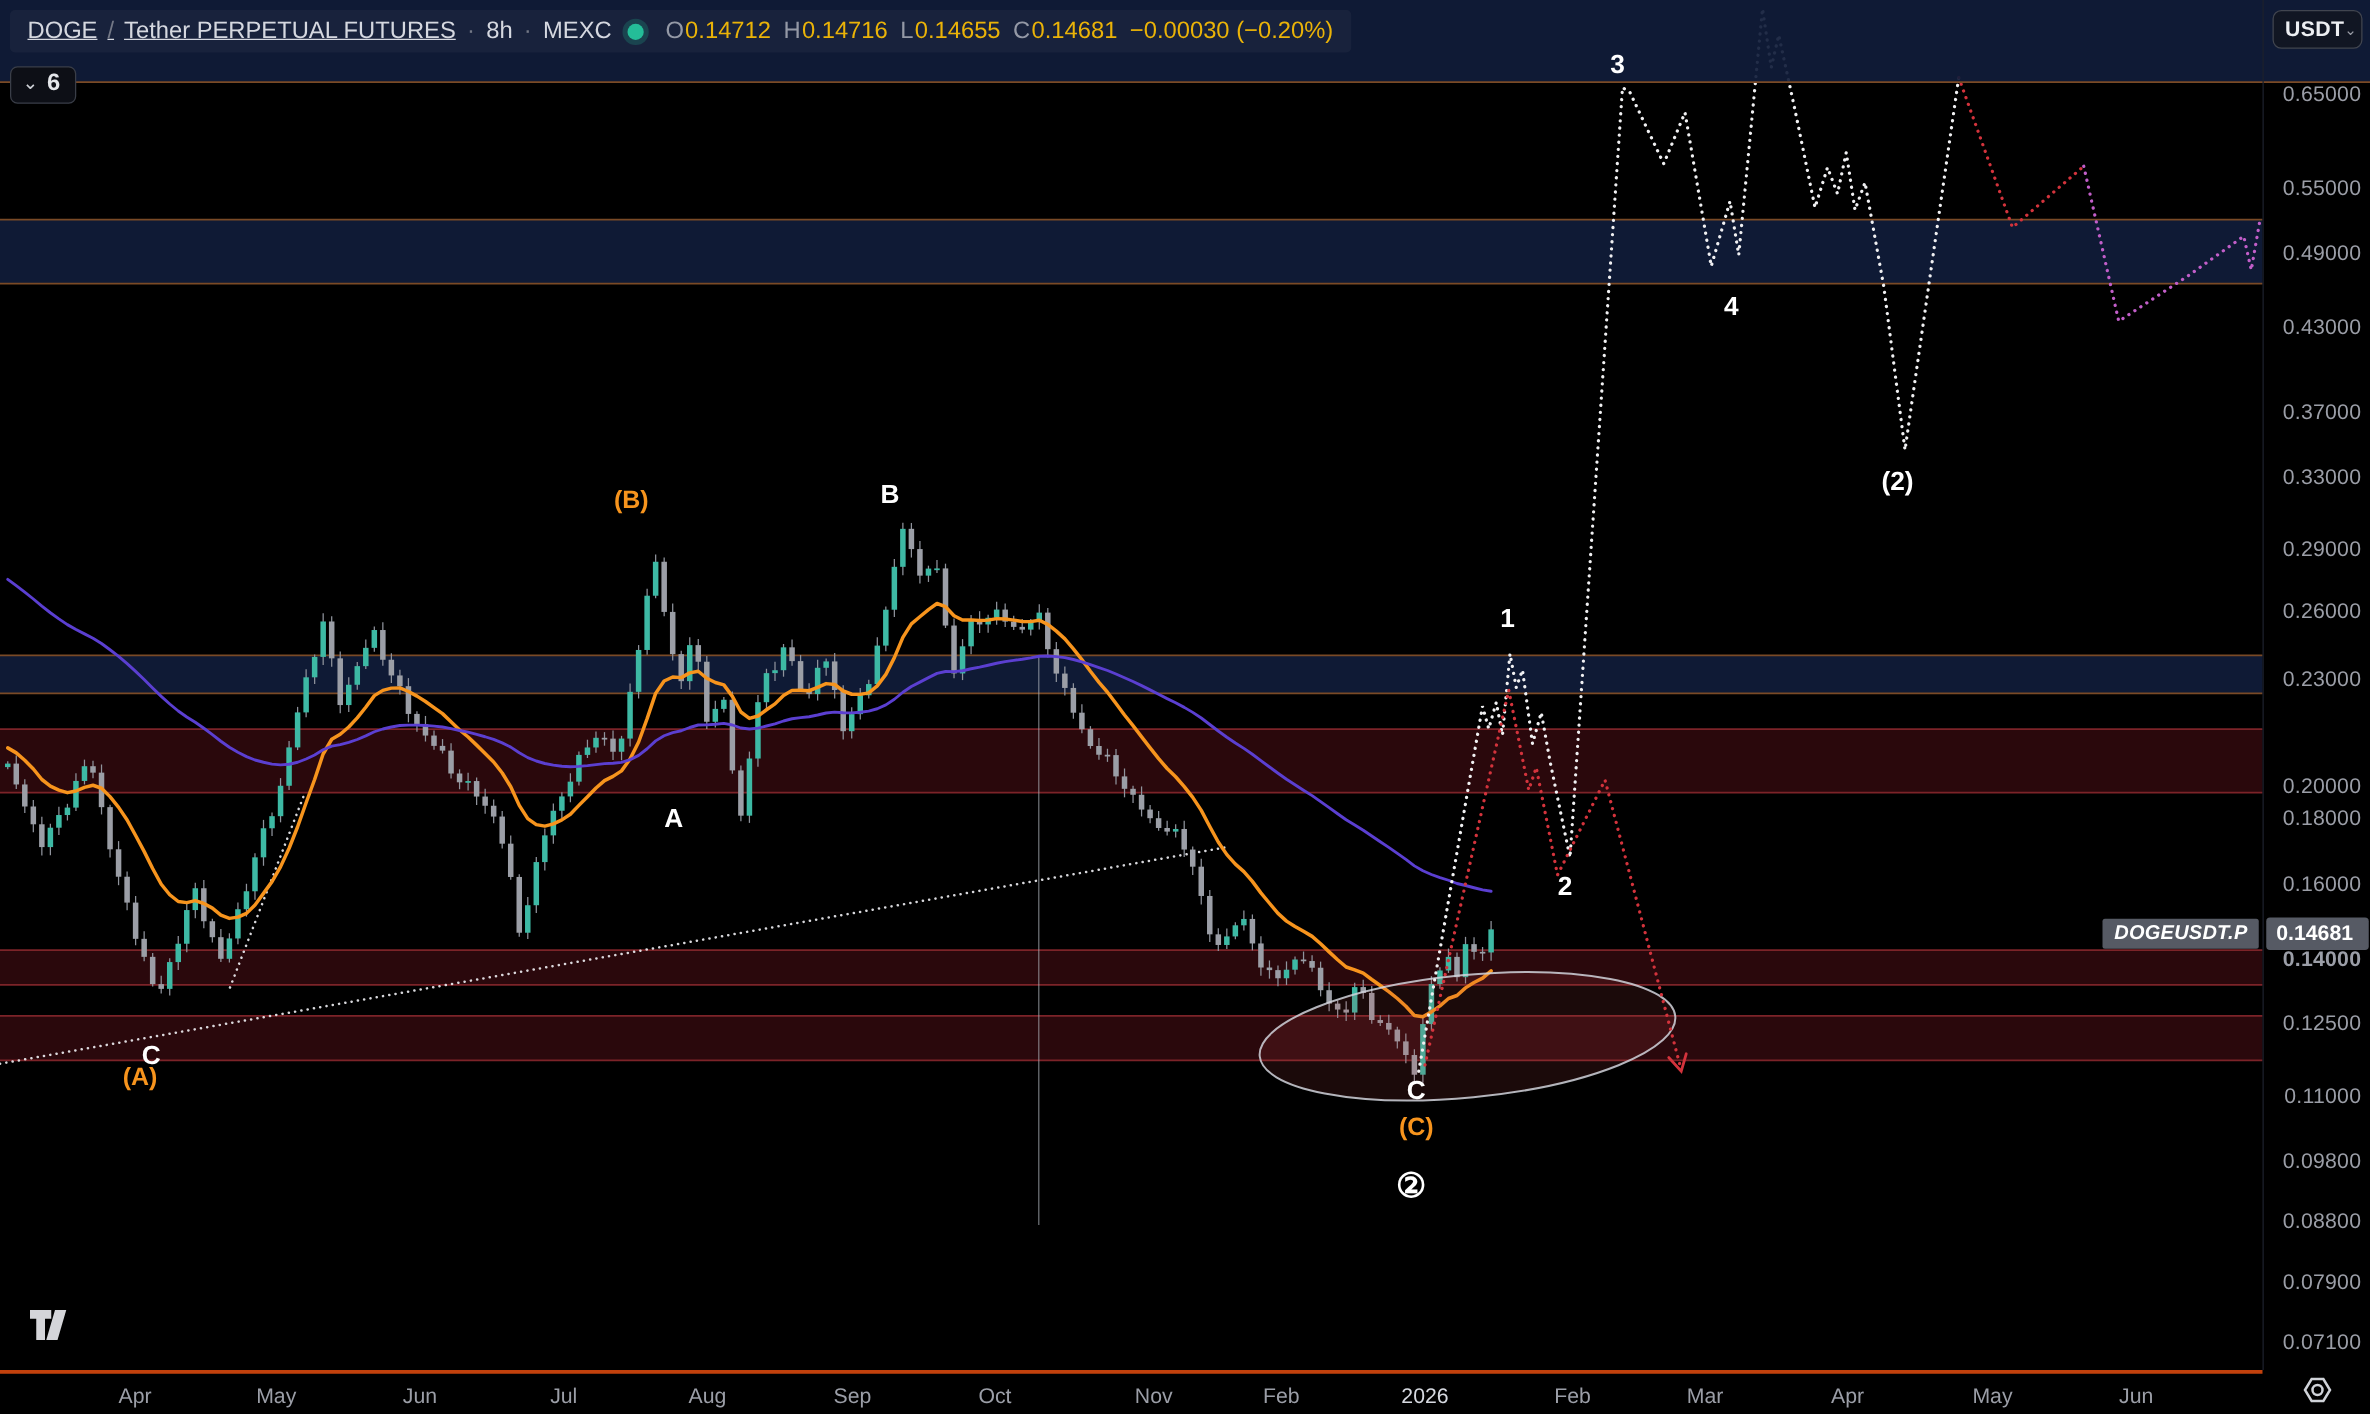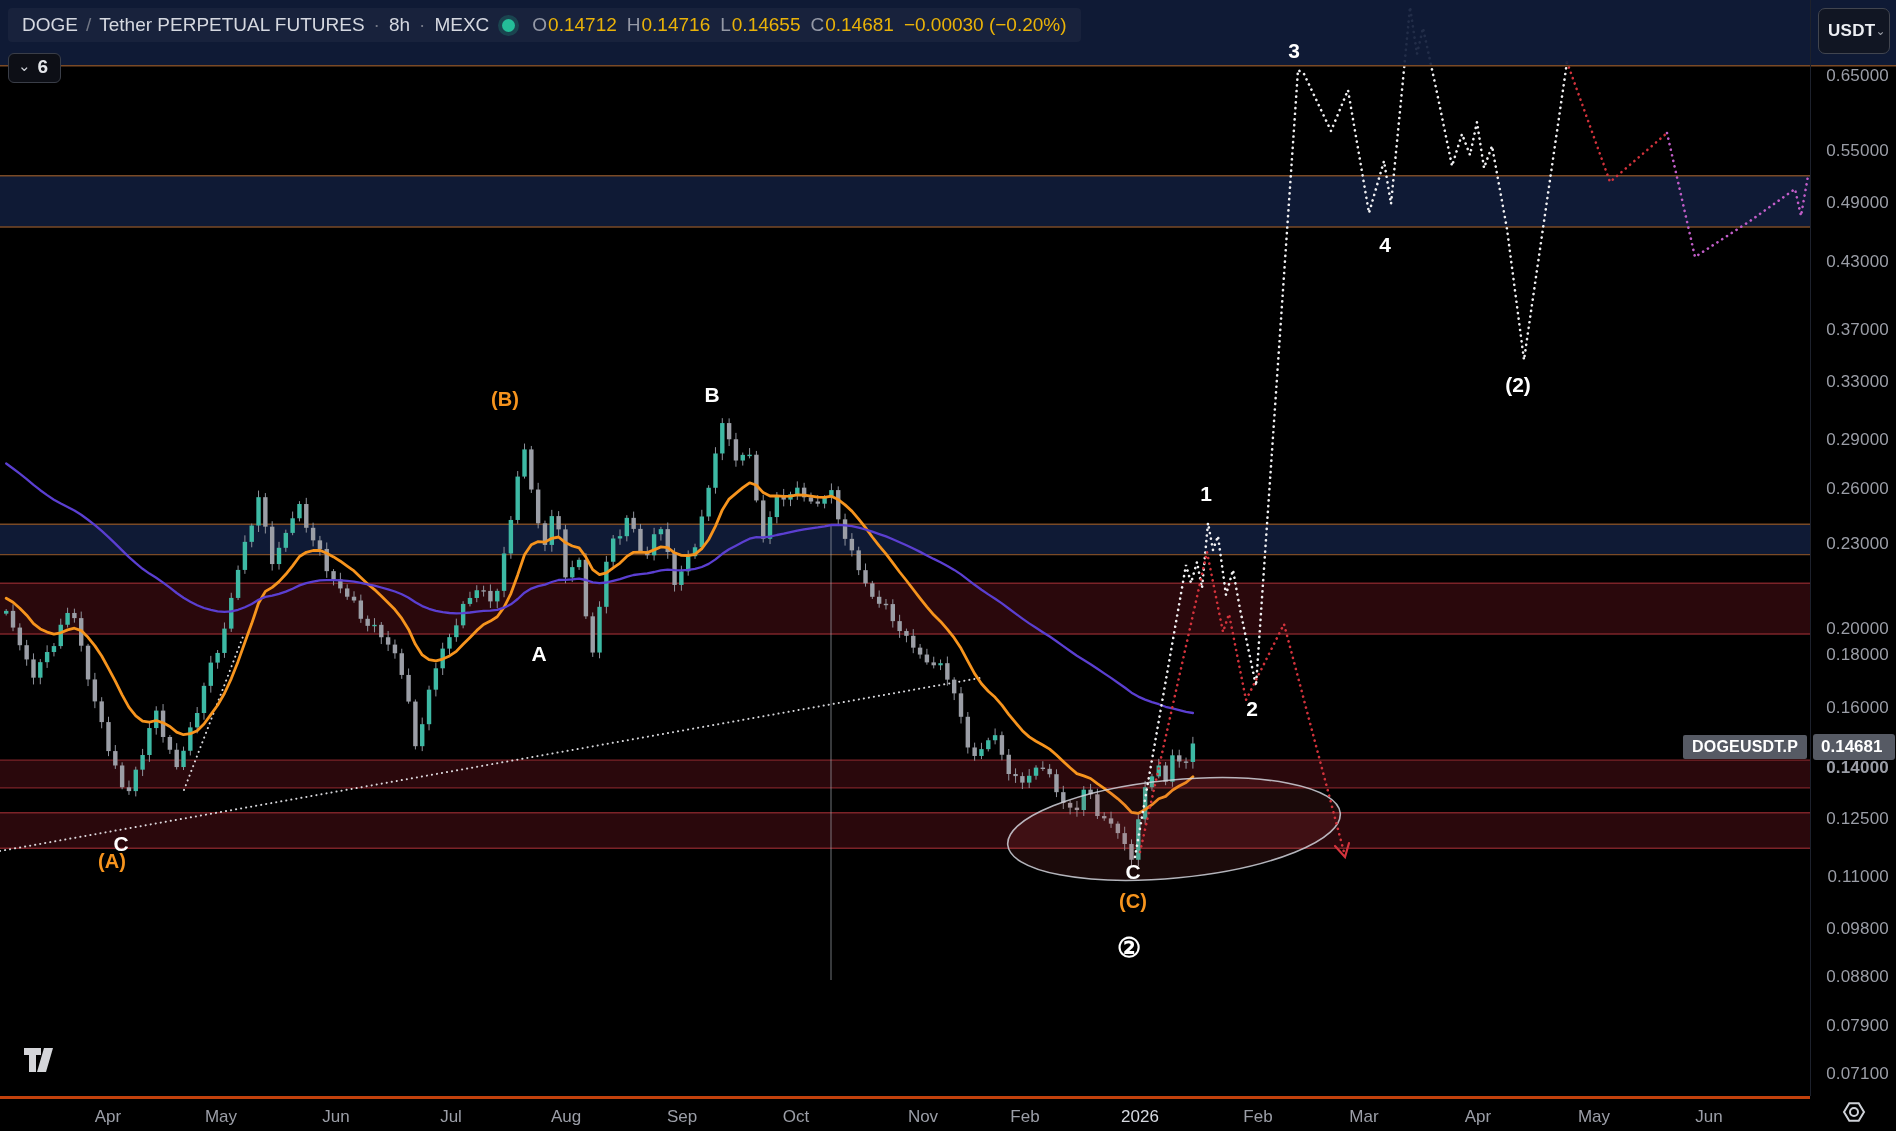--- a/index.html
+++ b/index.html
@@ -4,44 +4,44 @@
 <style>
   html,body{margin:0;padding:0;background:#000;}
   body{width:1896px;height:1131px;overflow:hidden;font-family:"Liberation Sans",sans-serif;-webkit-font-smoothing:antialiased;}
   #stage{position:relative;width:1896px;height:1131px;background:#000;}
   #chart{position:absolute;left:0;top:0;}
 
   
   #legend{position:absolute;left:8px;top:8px;display:flex;align-items:center;gap:9px;
     background:rgba(33,41,66,0.55);border-radius:4px;padding:6px 14px;font-size:19px;color:#d5d8e0;white-space:nowrap;}
   #legend .dim{color:#737886;}
-  #legend .sym{display:flex;gap:8px;align-items:flex-end;cursor:pointer;}
+  #legend .sym{display:flex;gap:8px;align-items:flex-end;cursor:pointer;text-decoration:underline;}
   .status-dot{width:13px;height:13px;border-radius:50%;background:#24bd98;margin:0 4px;
     box-shadow:0 0 0 4px rgba(36,189,152,0.22);}
   .ohlc{display:flex;gap:10px;margin-left:4px;}
   .ohlc .pair{display:flex;gap:1px;}
   .ohlc .k{color:#9499a6;}
   .ohlc .v{color:#eab308;}
 
   
   #badge{position:absolute;left:8px;top:53px;display:flex;align-items:center;gap:7px;
     background:#0d0f16;border:1px solid #3a3e48;border-radius:6px;padding:2px 12px 4px 9px;
     color:#e4e6ea;font-size:19px;font-weight:bold;cursor:pointer;}
   #badge .chev{font-size:15px;font-weight:normal;color:#cfd2d8;transform:translateY(-1px);}
 
   
   #price-axis{position:absolute;left:1810px;top:0;width:86px;height:1096px;border-left:1px solid #1d212c;cursor:ns-resize;}
   .tick{position:absolute;right:8px;transform:translateY(-50%);color:#9b9ea7;font-size:17px;letter-spacing:.2px;}
-  #usdt-btn{position:absolute;left:1818px;top:8px;width:72px;height:46px;box-sizing:border-box;
+  #usdt-btn{position:absolute;left:1818px;top:8px;width:72px;height:31px;box-sizing:border-box;
     display:flex;align-items:center;justify-content:space-between;padding:0 9px;
     background:rgba(17,22,34,0.92);border:1px solid #41454f;border-radius:7px;cursor:pointer;}
   #usdt-btn .lbl{color:#edeff3;font-size:17px;font-weight:bold;letter-spacing:.3px;}
   #usdt-btn .chev{color:#9b9ea7;font-size:12px;}
   #sym-tag{position:absolute;right:90px;transform:translateY(-50%);background:#565a64;color:#fff;
-    font-size:16px;font-weight:600;padding:3px 9px;border-radius:2px;letter-spacing:.2px;}
+    font-size:16px;font-weight:600;padding:3px 9px;border-radius:2px;letter-spacing:.2px;font-style:italic;}
   #price-tag{position:absolute;left:1812px;transform:translateY(-50%);background:#565a64;color:#fff;
     font-size:17px;font-weight:bold;padding:3px 8px;border-radius:3px;min-width:66px;text-align:left;}
 
   
   #time-axis{position:absolute;left:0;top:1096px;width:1810px;height:35px;border-top:3px solid #c2410c;cursor:ew-resize;}
   .tlabel{position:absolute;top:50%;transform:translate(-50%,-50%);color:#9b9ea7;font-size:17px;}
   .tlabel.year{color:#d6d9e0;}
 
   #settings-icon{position:absolute;left:1840px;top:1099px;cursor:pointer;}
   #tv-logo{position:absolute;left:22px;top:1044px;opacity:.92;cursor:pointer;}

